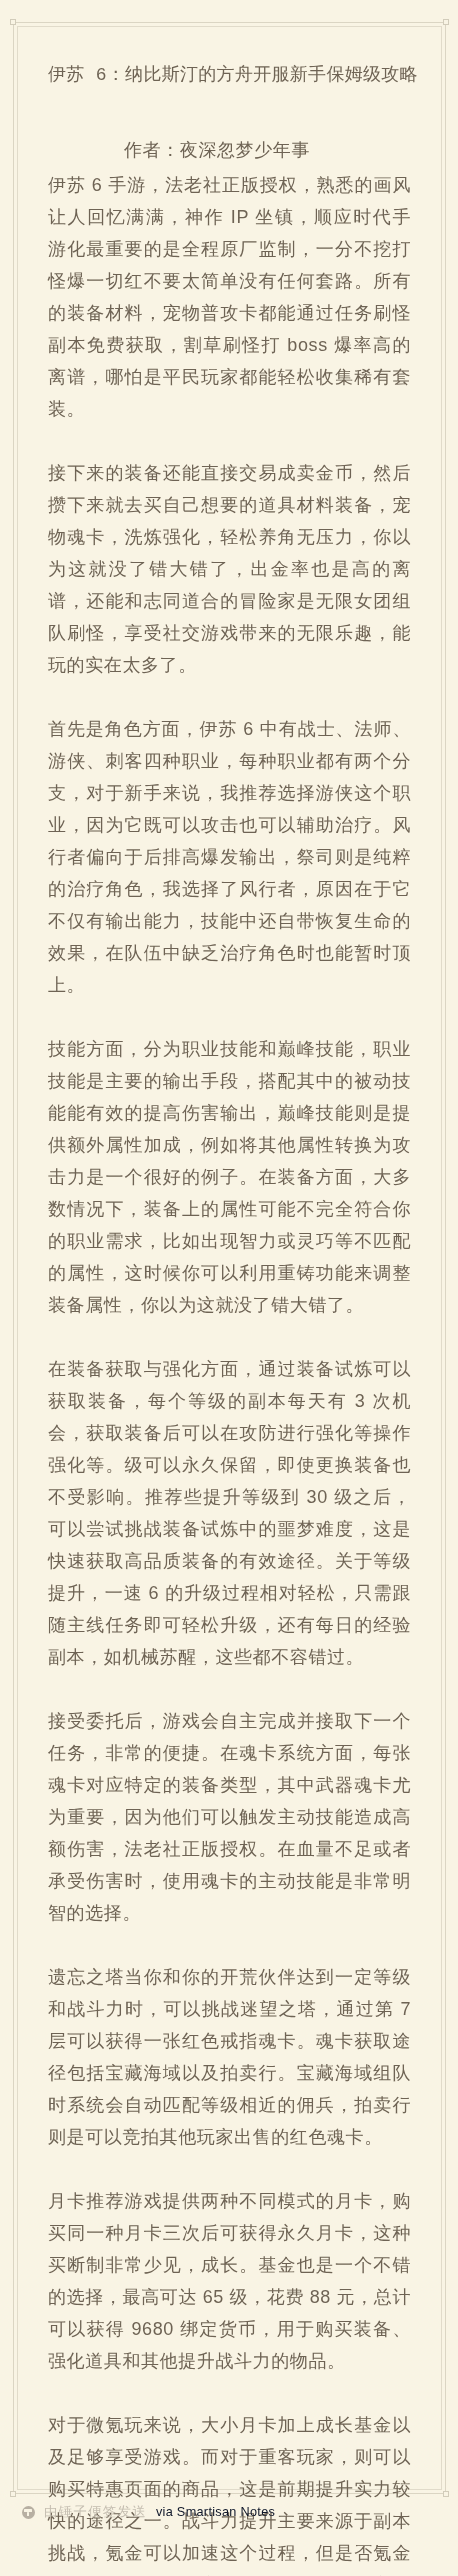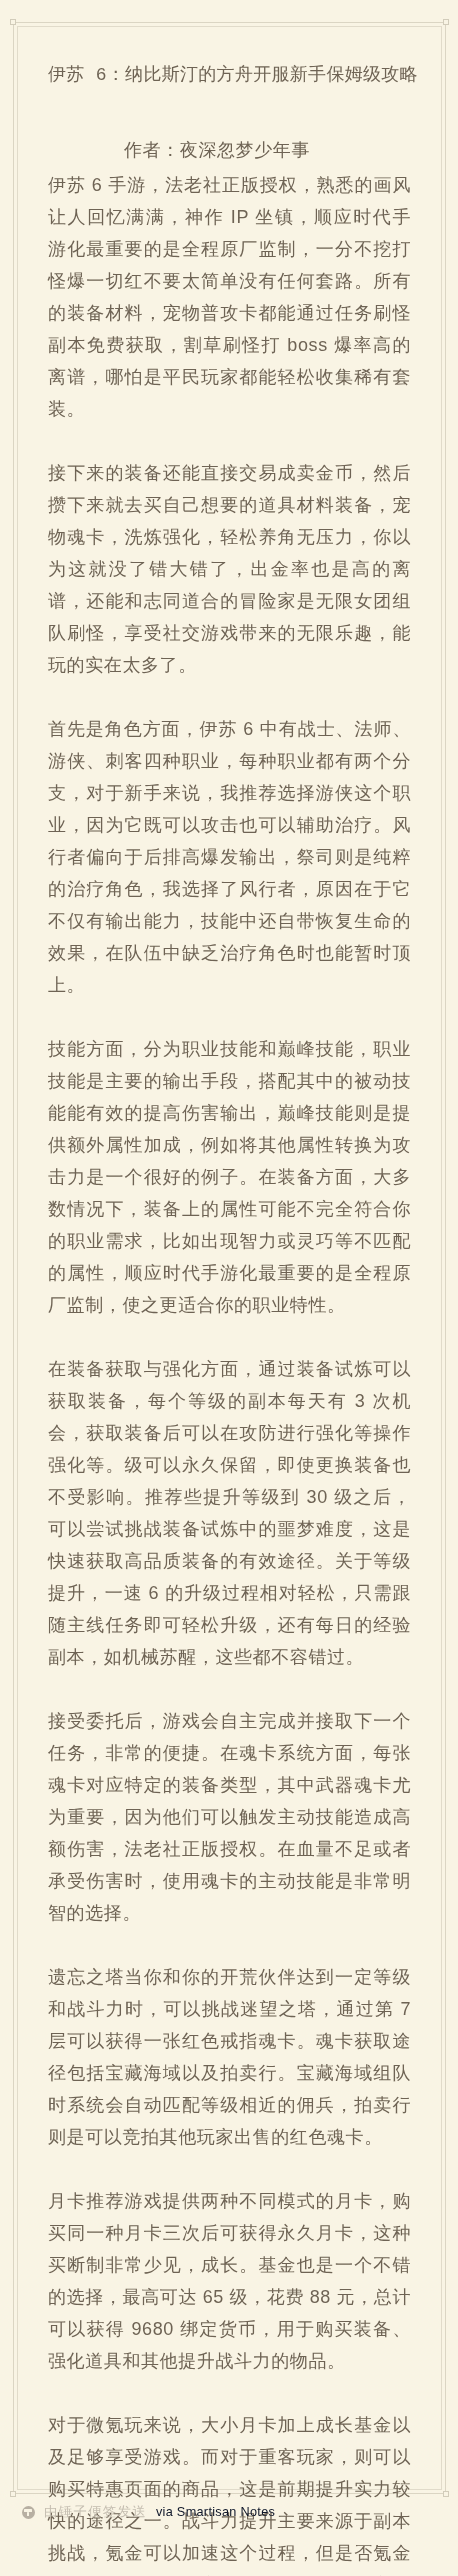--- a/index.html
+++ b/index.html
@@ -122,21 +122,21 @@
 <div class="corner tr"></div>
 <div class="corner bl"></div>
 <div class="corner br"></div>
 
 <div class="content">
   <h1 class="note-title">伊苏 6：纳比斯汀的方舟开服新手保姆级攻略</h1>
   <div class="note-author">作者：夜深忽梦少年事</div>
   <p class="first">伊苏 6 手游，法老社正版授权，熟悉的画风让人回忆满满，神作 IP 坐镇，顺应时代手游化最重要的是全程原厂监制，一分不挖打怪爆一切红不要太简单没有任何套路。所有的装备材料，宠物普攻卡都能通过任务刷怪副本免费获取，割草刷怪打 boss 爆率高的离谱，哪怕是平民玩家都能轻松收集稀有套装。</p>
   <p>接下来的装备还能直接交易成卖金币，然后攒下来就去买自己想要的道具材料装备，宠物魂卡，洗炼强化，轻松养角无压力，你以为这就没了错大错了，出金率也是高的离谱，还能和志同道合的冒险家是无限女团组队刷怪，享受社交游戏带来的无限乐趣，能玩的实在太多了。</p>
   <p>首先是角色方面，伊苏 6 中有战士、法师、游侠、刺客四种职业，每种职业都有两个分支，对于新手来说，我推荐选择游侠这个职业，因为它既可以攻击也可以辅助治疗。风行者偏向于后排高爆发输出，祭司则是纯粹的治疗角色，我选择了风行者，原因在于它不仅有输出能力，技能中还自带恢复生命的效果，在队伍中缺乏治疗角色时也能暂时顶上。</p>
-  <p>技能方面，分为职业技能和巅峰技能，职业技能是主要的输出手段，搭配其中的被动技能能有效的提高伤害输出，巅峰技能则是提供额外属性加成，例如将其他属性转换为攻击力是一个很好的例子。在装备方面，大多数情况下，装备上的属性可能不完全符合你的职业需求，比如出现智力或灵巧等不匹配的属性，顺应时代手游化最重要的是全程原厂监制，使之更适合你的职业特性。</p>
+  <p>技能方面，分为职业技能和巅峰技能，职业技能是主要的输出手段，搭配其中的被动技能能有效的提高伤害输出，巅峰技能则是提供额外属性加成，例如将其他属性转换为攻击力是一个很好的例子。在装备方面，大多数情况下，装备上的属性可能不完全符合你的职业需求，比如出现智力或灵巧等不匹配的属性，这时候你可以利用重铸功能来调整装备属性，你以为这就没了错大错了。</p>
   <p>在装备获取与强化方面，通过装备试炼可以获取装备，每个等级的副本每天有 3 次机会，获取装备后可以在攻防进行强化等操作强化等。级可以永久保留，即使更换装备也不受影响。推荐些提升等级到 30 级之后，可以尝试挑战装备试炼中的噩梦难度，这是快速获取高品质装备的有效途径。关于等级提升，一速 6 的升级过程相对轻松，只需跟随主线任务即可轻松升级，还有每日的经验副本，如机械苏醒，这些都不容错过。</p>
   <p>接受委托后，游戏会自主完成并接取下一个任务，非常的便捷。在魂卡系统方面，每张魂卡对应特定的装备类型，其中武器魂卡尤为重要，因为他们可以触发主动技能造成高额伤害，法老社正版授权。在血量不足或者承受伤害时，使用魂卡的主动技能是非常明智的选择。</p>
   <p>遗忘之塔当你和你的开荒伙伴达到一定等级和战斗力时，可以挑战迷望之塔，通过第 7 层可以获得一张红色戒指魂卡。魂卡获取途径包括宝藏海域以及拍卖行。宝藏海域组队时系统会自动匹配等级相近的佣兵，拍卖行则是可以竞拍其他玩家出售的红色魂卡。</p>
   <p>月卡推荐游戏提供两种不同模式的月卡，购买同一种月卡三次后可获得永久月卡，这种买断制非常少见，成长。基金也是一个不错的选择，最高可达 65 级，花费 88 元，总计可以获得 9680 绑定货币，用于购买装备、强化道具和其他提升战斗力的物品。</p>
   <p>对于微氪玩来说，大小月卡加上成长基金以及足够享受游戏。而对于重客玩家，则可以购买特惠页面的商品，这是前期提升实力较快的途径之一。战斗力提升主要来源于副本挑战，氪金可以加速这个过程，但是否氪金取决于个人选择。永久月卡性价比非常高值得一试。</p>
 
 </div>
 
 <div class="footer">
   <span class="smartisan-logo"></span>

